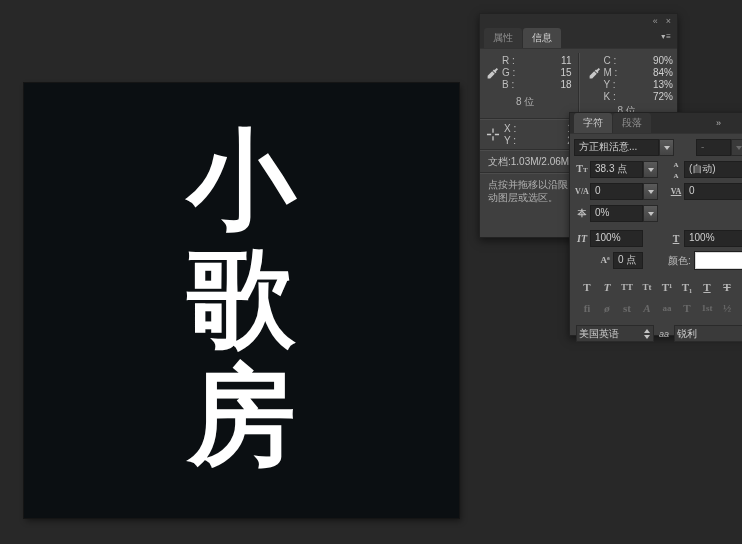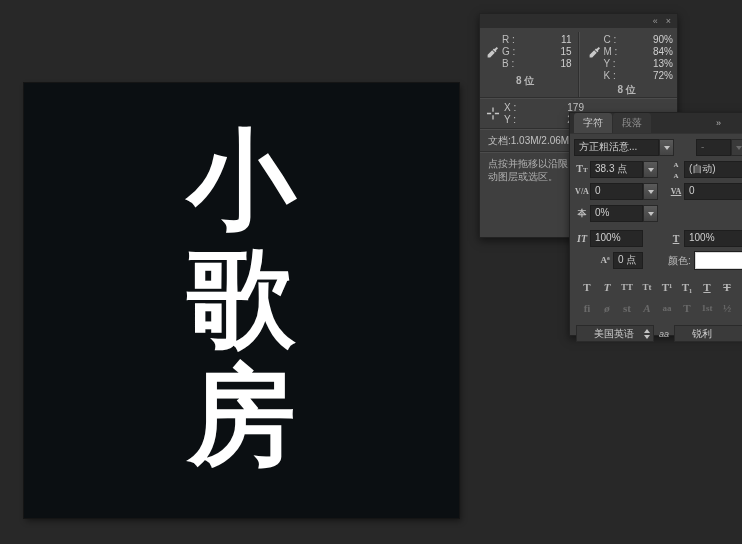--- a/index.html
+++ b/index.html
@@ -45,21 +45,21 @@
   
   .info-panel{left:479px;top:13px;width:199px;height:225px;z-index:5;}
   .info-content{background:#3f3f3f;}
   .color-section{display:flex;height:65px;padding-top:4px;}
   .color-col{flex:1;display:flex;padding:2px 4px 0 6px;}
   .eyedrop{margin-top:12px;margin-right:3px;flex:0 0 13px;}
   .ctable{flex:1;}
   .ctable .crow2{display:flex;justify-content:space-between;line-height:12px;}
   .ctable .lab{color:#bdbdbd;}
   .ctable .val{color:#cfcfcf;text-align:right;}
-  .depth{margin-top:4px;color:#b5b5b5;padding-left:14px;font-weight:bold;}
+  .depth{margin-top:4px;color:#b5b5b5;padding-left:14px;}
   .vdiv{width:1px;background:#4e4e4e;border-left:1px solid #2f2f2f;margin:0 2px;}
   .hdiv{height:1px;background:#2f2f2f;border-bottom:1px solid #4c4c4c;}
   .pos-section{display:flex;align-items:center;height:29px;padding:0 6px;}
   .crosshair{flex:0 0 14px;margin-right:4px;}
   .postable{width:80px;}
   .posrow{display:flex;justify-content:space-between;line-height:12px;}
   .doc-row{height:21px;line-height:21px;padding:0 8px;color:#c2c2c2;}
   .tip{padding:4px 8px;line-height:13px;color:#b2b2b2;}
   
   .char-panel{left:569px;top:112px;width:230px;height:224px;z-index:10;}
@@ -95,40 +95,45 @@
     font-family:"Liberation Serif",serif;font-size:11px;font-weight:bold;color:#b8b8b8;
     cursor:pointer;border-radius:2px;
   }
   .tbtn.it{font-style:italic;}
   .tbtn.ul{text-decoration:underline;}
   .tbtn.st{text-decoration:line-through;}
   .tbtn.sm{font-size:9px;}
   .otrow .tbtn{color:#6a6a6a;font-weight:bold;cursor:default;}
   .langsel{
     background:#3a3a3a;border:1px solid #2a2a2a;height:17px;display:flex;align-items:center;
-    color:#cfcfcf;padding-left:17px;box-sizing:border-box;cursor:pointer;
+    color:#cfcfcf;padding-left:2px;box-sizing:border-box;cursor:pointer;
   }
   .lang{width:78px;}
   .aa{width:16px;text-align:center;color:#c0c0c0;font-size:9px;font-style:italic;margin:0 2px;}
   .sharp{flex:1;}
   .expand{position:absolute;left:146px;top:5px;color:#b5b5b5;font-size:9px;letter-spacing:-1px;cursor:pointer;}
 </style>
 </head>
 <body>
 
 <div class="canvas">
   <div class="glyph">小</div>
   <div class="glyph">歌</div>
   <div class="glyph">房</div>
 </div>
 
 <div class="panel info-panel">
   <div class="titlebar">
     <span>«</span>
     <span>×</span>
+  </div>
+  <div class="tabbar">
+    <div class="tab">属性</div>
+    <div class="tab active">信息</div>
+    <div class="panel-menu">▾≡</div>
   </div>
   <div class="info-content">
     <div class="color-section">
       <div class="color-col">
         <svg class="eyedrop" viewBox="0 0 16 16" width="13" height="13">
           <path fill="#c8c8c8" d="M13.2 1.2 L10.6 3.8 L9.8 3 L8.3 4.5 L11.5 7.7 L13 6.2 L12.2 5.4 L14.8 2.8 Z M7.6 5.2 L2 10.8 L2 14 L5.2 14 L10.8 8.4 Z"></path>
         </svg>
         <div class="ctable">
           <div class="crow2">
               <span class="lab">R :</span>

